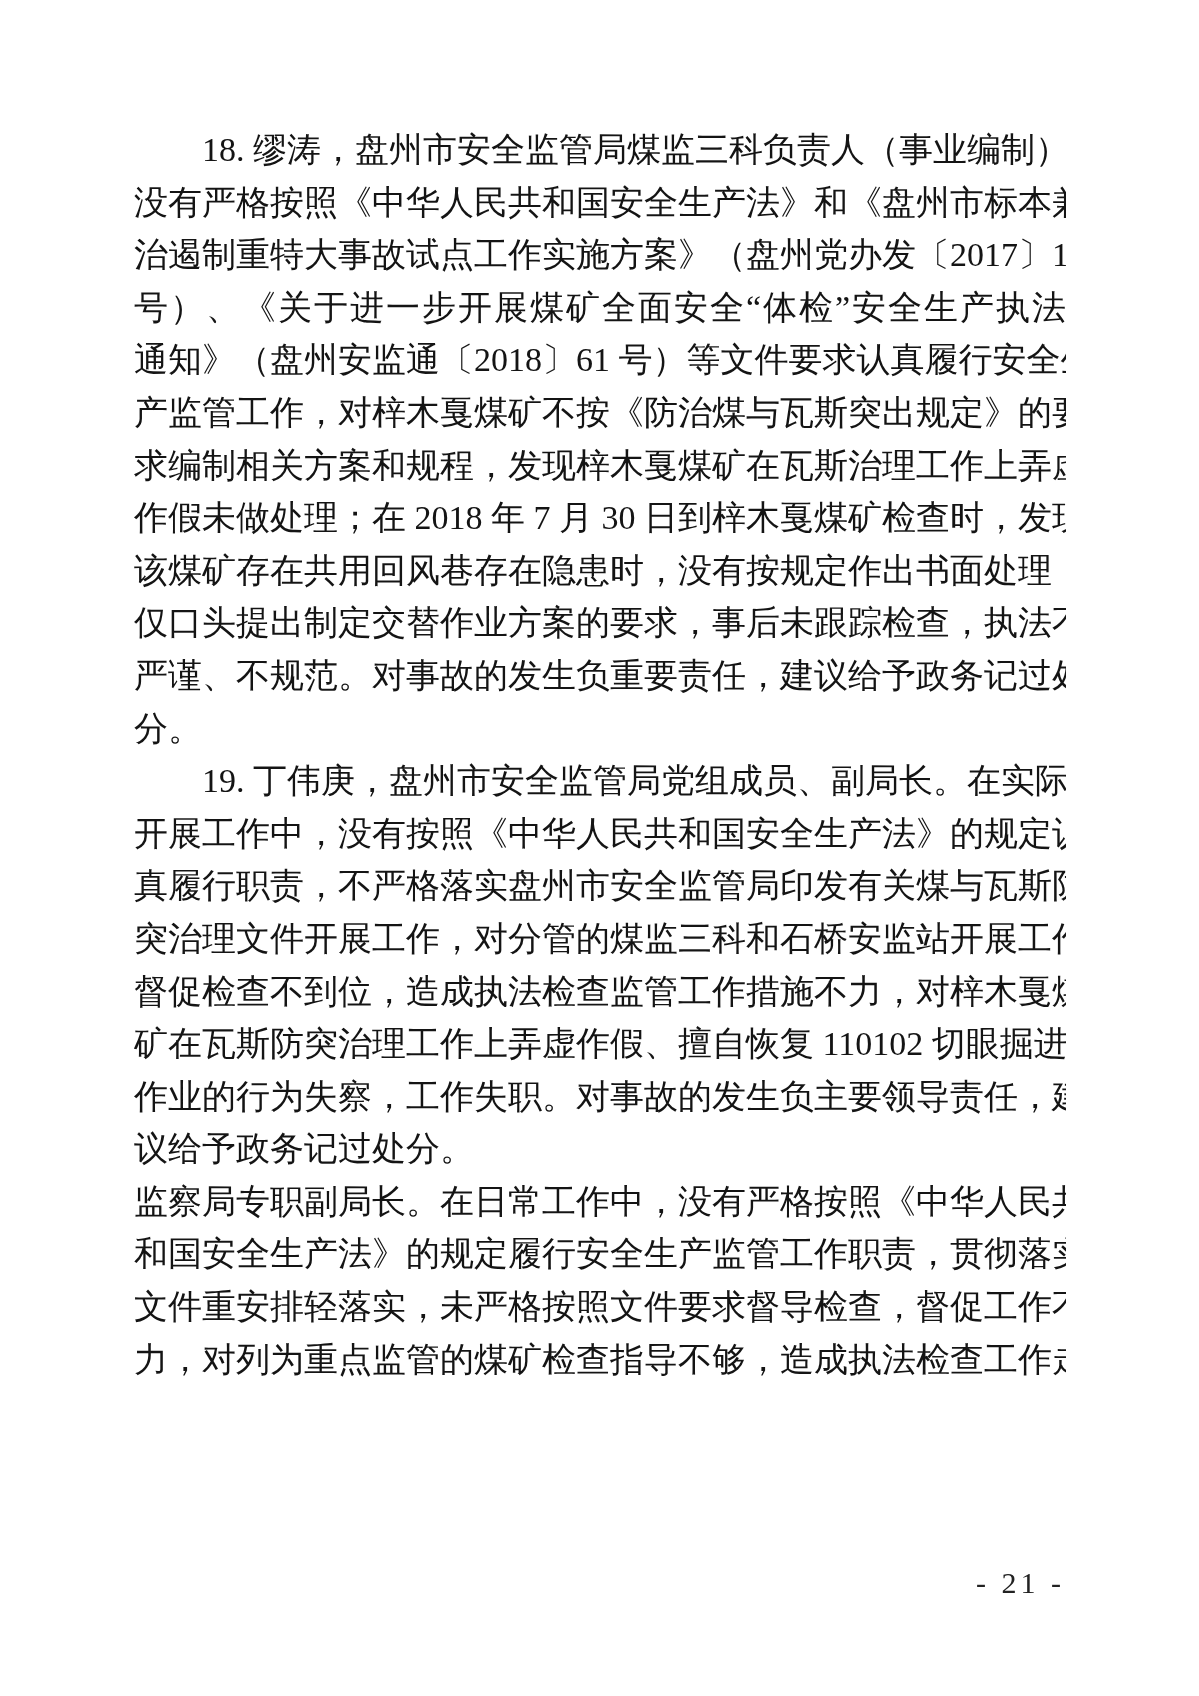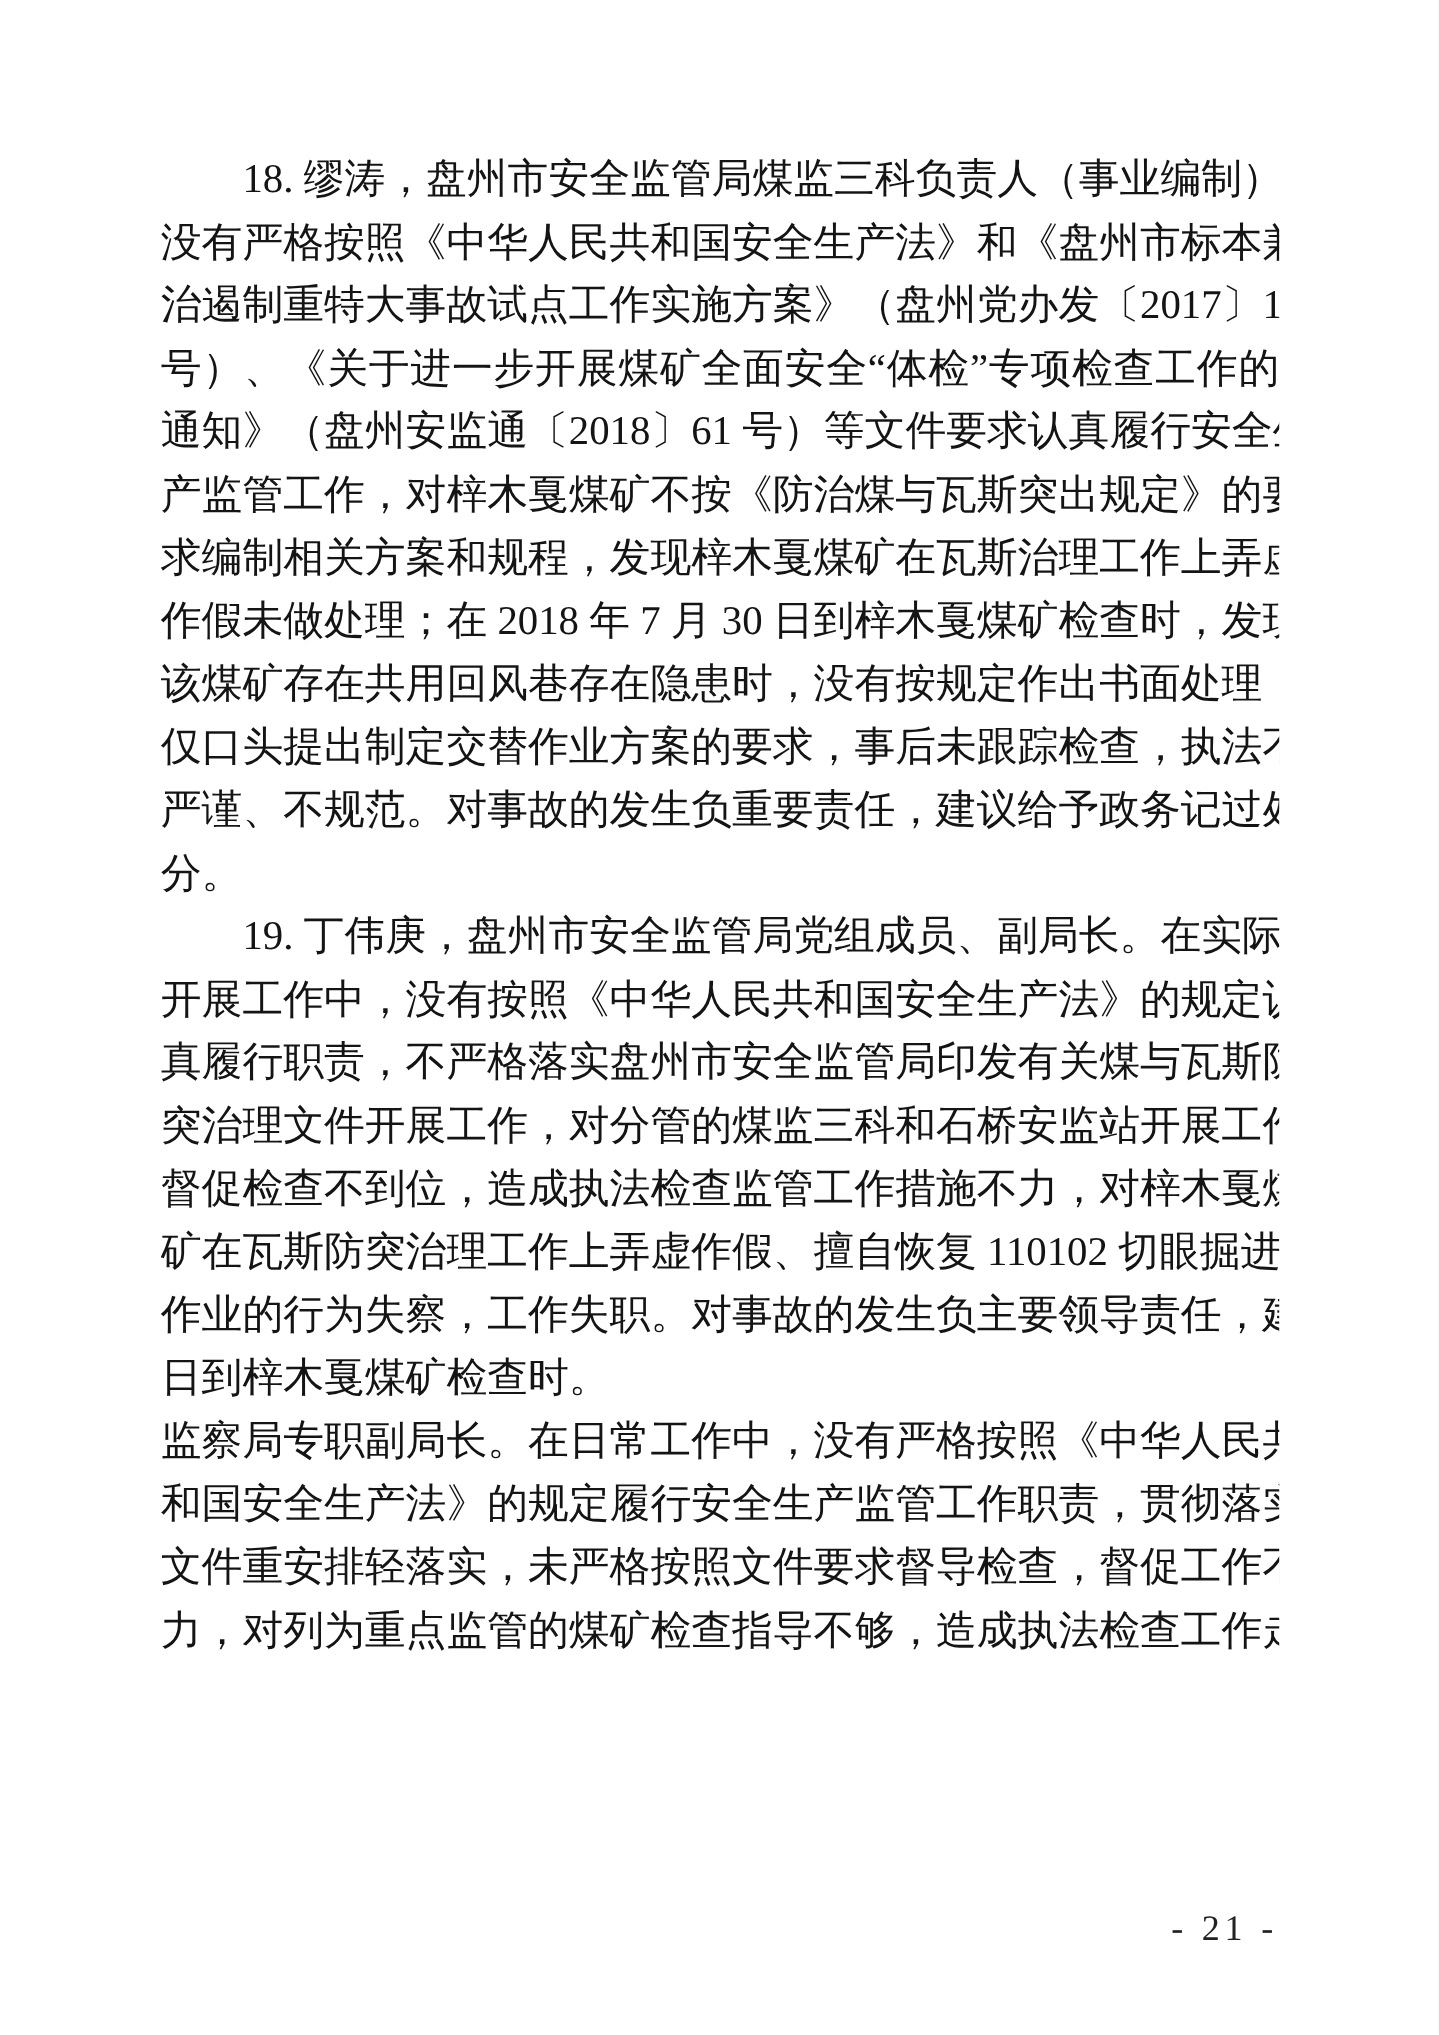--- a/index.html
+++ b/index.html
@@ -36,51 +36,50 @@
     text-align-last: left;
     white-space: normal;
   }
   .page-number {
     position: absolute;
     top: 1566px;
     right: 134px;
     font-size: 30px;
     letter-spacing: 4px;
     color: #222222;
-    margin-top: 25px;
   }
 </style>
 </head>
 <body>
 
 <div class="page">
   <div class="doc-body">
       <div class="paragraph">
         <div class="line first">18.  缪涛，盘州市安全监管局煤监三科负责人（事业编制）。</div>
         <div class="line">没有严格按照《中华人民共和国安全生产法》和《盘州市标本兼</div>
         <div class="line">治遏制重特大事故试点工作实施方案》（盘州党办发〔2017〕12</div>
-        <div class="line">号）、《关于进一步开展煤矿全面安全“体检”专项检查工作的</div>
+        <div class="line">号）、《关于进一步开展煤矿全面安全“体检”安全生产执法</div>
         <div class="line">通知》（盘州安监通〔2018〕61 号）等文件要求认真履行安全生</div>
         <div class="line">产监管工作，对梓木戛煤矿不按《防治煤与瓦斯突出规定》的要</div>
         <div class="line">求编制相关方案和规程，发现梓木戛煤矿在瓦斯治理工作上弄虚</div>
         <div class="line">作假未做处理；在 2018 年 7 月 30 日到梓木戛煤矿检查时，发现</div>
         <div class="line">该煤矿存在共用回风巷存在隐患时，没有按规定作出书面处理，</div>
         <div class="line">仅口头提出制定交替作业方案的要求，事后未跟踪检查，执法不</div>
         <div class="line">严谨、不规范。对事故的发生负重要责任，建议给予政务记过处</div>
         <div class="line short-last">分。</div>
       </div>
       <div class="paragraph">
         <div class="line first">19.  丁伟庚，盘州市安全监管局党组成员、副局长。在实际</div>
         <div class="line">开展工作中，没有按照《中华人民共和国安全生产法》的规定认</div>
         <div class="line">真履行职责，不严格落实盘州市安全监管局印发有关煤与瓦斯防</div>
         <div class="line">突治理文件开展工作，对分管的煤监三科和石桥安监站开展工作</div>
         <div class="line">督促检查不到位，造成执法检查监管工作措施不力，对梓木戛煤</div>
         <div class="line">矿在瓦斯防突治理工作上弄虚作假、擅自恢复 110102 切眼掘进面</div>
         <div class="line">作业的行为失察，工作失职。对事故的发生负主要领导责任，建</div>
-        <div class="line short-last">日到梓木戛煤矿检查时。</div>
+        <div class="line short-last">议给予政务记过处分。</div>
       </div>
       <div class="paragraph">
         <div class="line">监察局专职副局长。在日常工作中，没有严格按照《中华人民共</div>
         <div class="line">和国安全生产法》的规定履行安全生产监管工作职责，贯彻落实</div>
         <div class="line">文件重安排轻落实，未严格按照文件要求督导检查，督促工作不</div>
         <div class="line">力，对列为重点监管的煤矿检查指导不够，造成执法检查工作走</div>
       </div>
     </div>
   <div class="page-number">- 21 -</div>
 </div>

